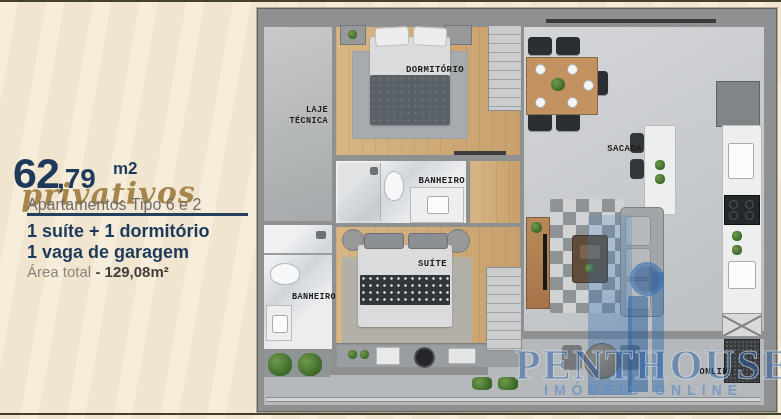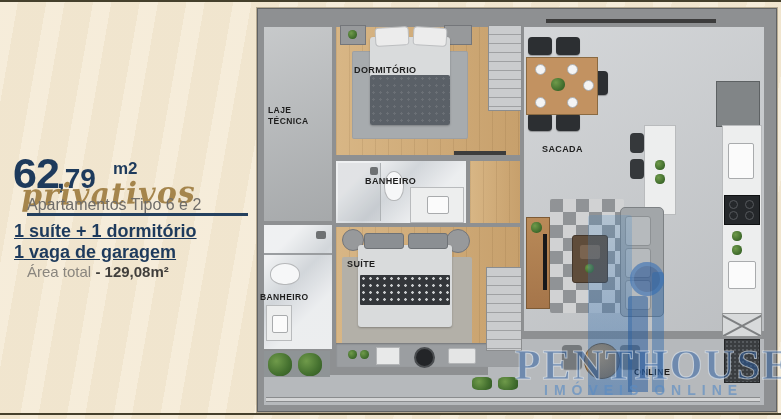--- a/index.html
+++ b/index.html
@@ -13,33 +13,33 @@
   
   .edge{left:0;width:781px;height:2px;background:#45402c;z-index:8;}
   
   .navy{color:#1d3a5c;}
   #area-int{left:13px;top:149px;font-size:43px;font-weight:bold;letter-spacing:-1px;}
   #area-dec{left:57px;top:163px;font-size:28px;font-weight:bold;}
   #area-unit{left:113px;top:159px;font-size:17px;font-weight:bold;}
   #area-script{left:21px;top:176px;font-size:30px;font-style:italic;font-weight:bold;color:#a5854c;font-family:"DejaVu Serif",serif;letter-spacing:1px;transform:rotate(-1deg);}
   #subtitle{left:27px;top:196px;font-size:16px;color:#6f6d6a;}
   #divider{left:27px;top:213px;width:221px;height:3px;background:#24405e;}
-  .feature{left:14px;font-size:18px;font-weight:bold;color:#1d3a5c;text-decoration:underline;}
+  .feature{left:27px;font-size:18px;font-weight:bold;color:#1d3a5c;}
   #feature-1{top:221px;} #feature-2{top:242px;}
   #total-line{left:27px;top:263px;font-size:15px;color:#8a867f;}
   #total-line b{color:#413f3c;}
   
   #plan{left:257px;top:8px;width:518px;height:402px;background:#8e9092;border:1px solid #606264;box-shadow:0 0 0 1px #b7ab93;}
   .floor{z-index:0;}
   .wood{background:linear-gradient(90deg,#d8b685,#c7a06c);background-image:repeating-linear-gradient(90deg, rgba(90,60,25,.10) 0 1px, rgba(0,0,0,0) 1px 13px),linear-gradient(90deg,#d8b685,#c7a06c);}
   .marble{background:#dfe2e5;background-image:linear-gradient(135deg, rgba(255,255,255,.5) 0 20%, rgba(170,178,186,.25) 45%, rgba(255,255,255,.4) 70%);}
   .concrete{background:#b4b7b9;background-image:linear-gradient(160deg, rgba(255,255,255,.25), rgba(0,0,0,.08));}
   .gray-floor{background:#c6c9cc;background-image:linear-gradient(150deg, rgba(255,255,255,.25), rgba(0,0,0,.05));}
   .balcony{background:#b6b9bc;}
-  .rlabel{font-weight:bold;font-size:9px;color:#1e1e1e;text-align:left;letter-spacing:.4px;z-index:3;line-height:1.25;}
+  .rlabel{font-weight:bold;font-size:9px;color:#1e1e1e;text-align:right;letter-spacing:.4px;z-index:3;line-height:1.25;font-family:Liberation Mono, monospace;}
   .f2z{z-index:2;} .f1z{z-index:1;}
   .rug{background:#a7abae;border-radius:2px;box-shadow:inset 0 0 0 1px rgba(0,0,0,.06);}
   .closet{background:#caccce;border:1px solid #8b8d8f;background-image:repeating-linear-gradient(180deg, rgba(0,0,0,0) 0 8px, #9fa1a3 8px 9px);}
   .nightstand{background:#97999b;border:1px solid #74767a;}
   .round{border-radius:50%;}
   .bed-body{background:#d9dbdc;border-radius:3px;box-shadow:0 1px 2px rgba(0,0,0,.25);}
   .pillow{background:#ececec;border:1px solid #bcbec0;border-radius:4px;}
   .pillow-dark{background:#8b8f93;border:1px solid #6e7276;border-radius:3px;}
   .blanket{background:#5a6067;border-radius:2px;background-image:radial-gradient(rgba(255,255,255,.10) 1px, rgba(0,0,0,0) 1.4px);background-size:7px 7px;}
   .pattern-band{background-color:#33363a;background-image:radial-gradient(circle,#caccce 1.2px, rgba(0,0,0,0) 1.5px);background-size:7px 7px;border-radius:1px;}

